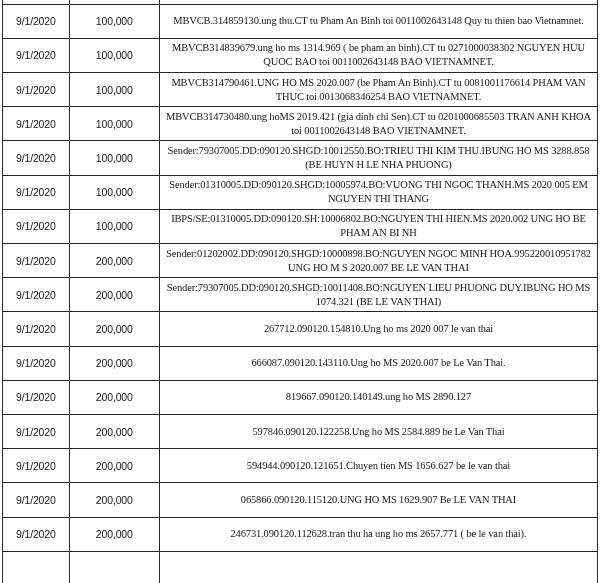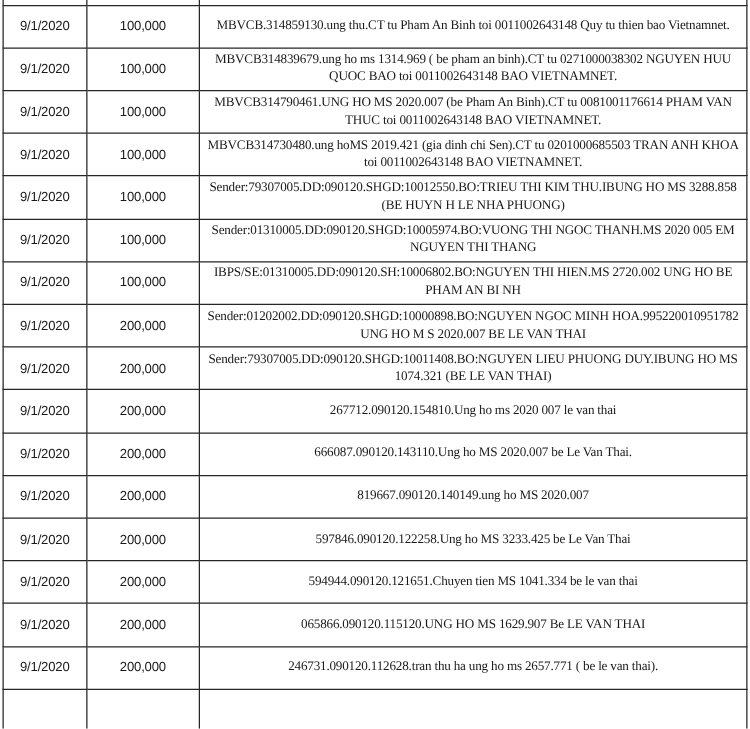--- a/index.html
+++ b/index.html
@@ -59,41 +59,41 @@
     <td class="c-desc">MBVCB.314859130.ung thu.CT tu Pham An Binh toi 0011002643148 Quy tu thien bao Vietnamnet.</td>
   </tr>
         <tr>
     <td class="c-date">9/1/2020</td>
     <td class="c-amt">100,000</td>
     <td class="c-desc">MBVCB314839679.ung ho ms 1314.969 ( be pham an binh).CT tu 0271000038302 NGUYEN HUU QUOC BAO toi 0011002643148 BAO VIETNAMNET.</td>
   </tr>
         <tr>
     <td class="c-date">9/1/2020</td>
     <td class="c-amt">100,000</td>
-    <td class="c-desc">MBVCB314790461.UNG HO MS 2020.007 (be Pham An Binh).CT tu 0081001176614 PHAM VAN THUC toi 0011002643148 BAO VIETNAMNET.</td>
+    <td class="c-desc">MBVCB314790461.UNG HO MS 2020.007 (be Pham An Binh).CT tu 0081001176614 PHAM VAN THUC toi 0013068346254 BAO VIETNAMNET.</td>
   </tr>
         <tr>
     <td class="c-date">9/1/2020</td>
     <td class="c-amt">100,000</td>
     <td class="c-desc">MBVCB314730480.ung hoMS 2019.421 (gia dinh chi Sen).CT tu 0201000685503 TRAN ANH KHOA toi 0011002643148 BAO VIETNAMNET.</td>
   </tr>
         <tr>
     <td class="c-date">9/1/2020</td>
     <td class="c-amt">100,000</td>
     <td class="c-desc">Sender:79307005.DD:090120.SHGD:10012550.BO:TRIEU THI KIM THU.IBUNG HO MS 3288.858 (BE HUYN H LE NHA PHUONG)</td>
   </tr>
         <tr>
     <td class="c-date">9/1/2020</td>
     <td class="c-amt">100,000</td>
     <td class="c-desc">Sender:01310005.DD:090120.SHGD:10005974.BO:VUONG THI NGOC THANH.MS 2020 005 EM NGUYEN THI THANG</td>
   </tr>
         <tr>
     <td class="c-date">9/1/2020</td>
     <td class="c-amt">100,000</td>
-    <td class="c-desc">IBPS/SE:01310005.DD:090120.SH:10006802.BO:NGUYEN THI HIEN.MS 2720.002 UNG HO BE PHAM AN BI NH</td>
+    <td class="c-desc">IBPS/SE:01310005.DD:090120.SH:10006802.BO:NGUYEN THI HIEN.MS 2020.002 UNG HO BE PHAM AN BI NH</td>
   </tr>
         <tr>
     <td class="c-date">9/1/2020</td>
     <td class="c-amt">200,000</td>
     <td class="c-desc">Sender:01202002.DD:090120.SHGD:10000898.BO:NGUYEN NGOC MINH HOA.995220010951782 UNG HO M S 2020.007 BE LE VAN THAI</td>
   </tr>
         <tr>
     <td class="c-date">9/1/2020</td>
     <td class="c-amt">200,000</td>
     <td class="c-desc">Sender:79307005.DD:090120.SHGD:10011408.BO:NGUYEN LIEU PHUONG DUY.IBUNG HO MS 1074.321 (BE LE VAN THAI)</td>
@@ -104,31 +104,31 @@
     <td class="c-desc">267712.090120.154810.Ung ho ms 2020 007 le van thai</td>
   </tr>
         <tr>
     <td class="c-date">9/1/2020</td>
     <td class="c-amt">200,000</td>
     <td class="c-desc">666087.090120.143110.Ung ho MS 2020.007 be Le Van Thai.</td>
   </tr>
         <tr>
     <td class="c-date">9/1/2020</td>
     <td class="c-amt">200,000</td>
-    <td class="c-desc">819667.090120.140149.ung ho MS 2020.007</td>
+    <td class="c-desc">819667.090120.140149.ung ho MS 2890.127</td>
   </tr>
         <tr>
     <td class="c-date">9/1/2020</td>
     <td class="c-amt">200,000</td>
-    <td class="c-desc">597846.090120.122258.Ung ho MS 3233.425 be Le Van Thai</td>
+    <td class="c-desc">597846.090120.122258.Ung ho MS 2584.889 be Le Van Thai</td>
   </tr>
         <tr>
     <td class="c-date">9/1/2020</td>
     <td class="c-amt">200,000</td>
-    <td class="c-desc">594944.090120.121651.Chuyen tien MS 1041.334 be le van thai</td>
+    <td class="c-desc">594944.090120.121651.Chuyen tien MS 1656.627 be le van thai</td>
   </tr>
         <tr>
     <td class="c-date">9/1/2020</td>
     <td class="c-amt">200,000</td>
     <td class="c-desc">065866.090120.115120.UNG HO MS 1629.907 Be LE VAN THAI</td>
   </tr>
         <tr>
     <td class="c-date">9/1/2020</td>
     <td class="c-amt">200,000</td>
     <td class="c-desc">246731.090120.112628.tran thu ha ung ho ms 2657.771 ( be le van thai).</td>

